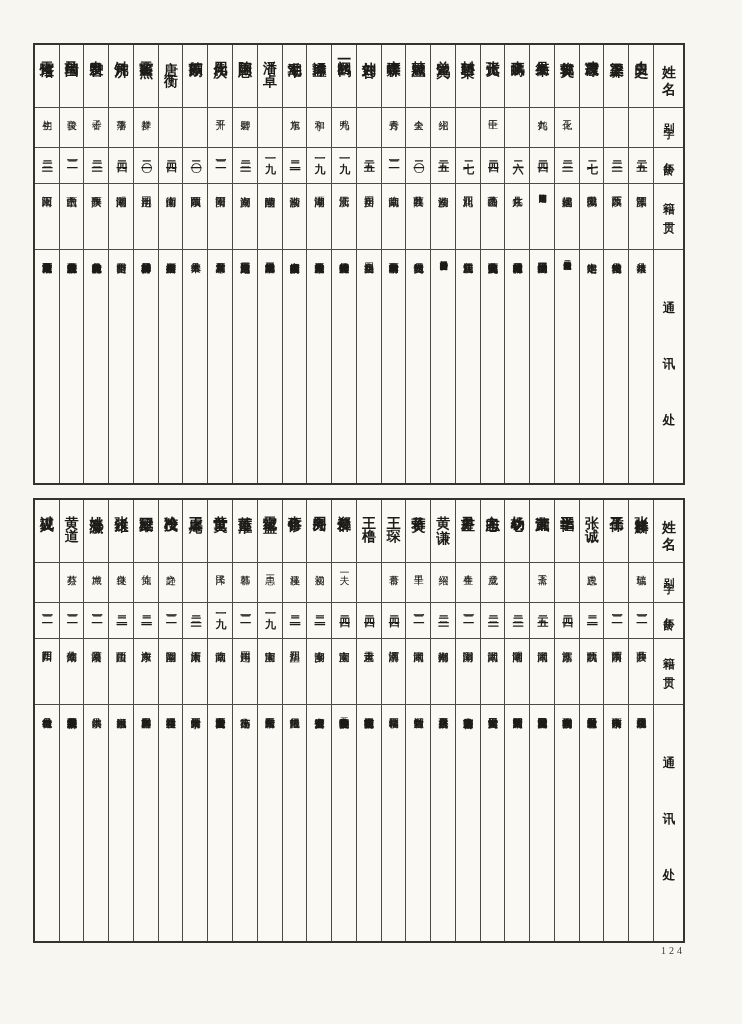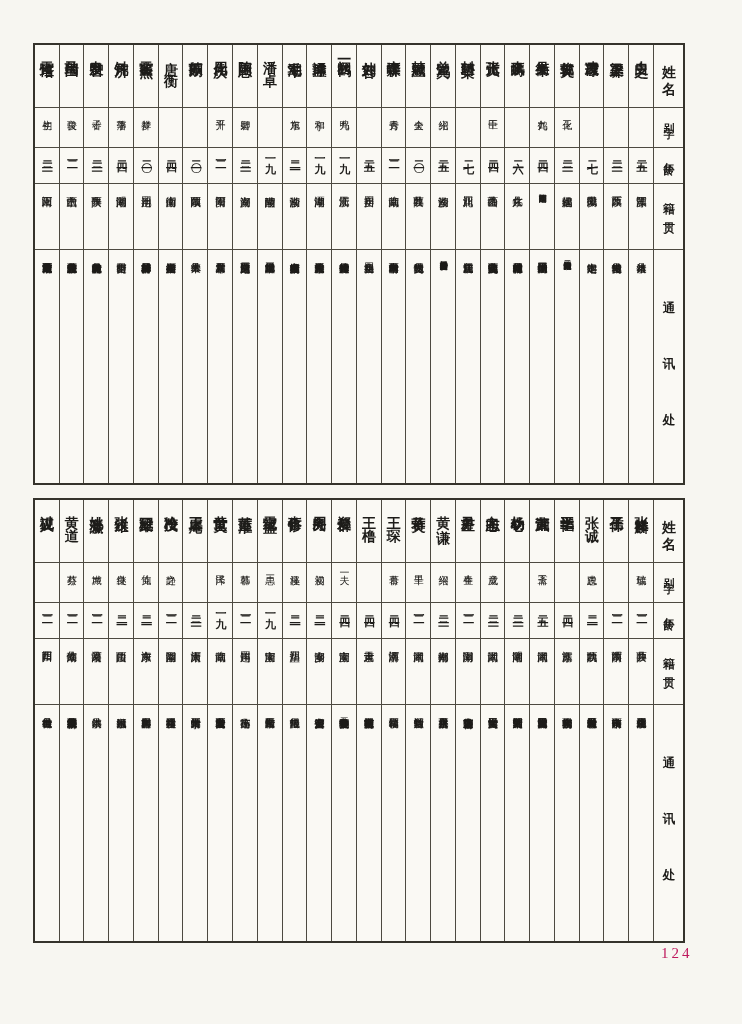--- a/index.html
+++ b/index.html
@@ -34,21 +34,21 @@
   .native{font-size:10.5px;line-height:1.3;}
   .addr{font-size:10px;line-height:1.18;}
   .xs{font-size:8px !important;line-height:1.18 !important;letter-spacing:0 !important;}
   .h{font-weight:bold;}
   .h-name{font-size:14px;letter-spacing:17px;padding-top:4px;}
   .h-zi{font-size:11px;letter-spacing:5px;padding-top:2px;}
   .h-age{font-size:11px;letter-spacing:2px;padding-top:1px;}
   .h-native{font-size:12px;letter-spacing:20px;padding-top:5px;}
   .h-addr{font-size:12.5px;letter-spacing:56px;padding-top:36px;}
   .page-number{
-    position:absolute;left:661px;top:945px;font-size:15px;letter-spacing:3px;color:#be185d;
+    position:absolute;left:661px;top:945px;font-size:10px;letter-spacing:3px;color:#404040;
   }
 </style>
 </head>
 <body>
 
 <div class="page">
 
   <div class="dir-table t-top">
     <div class="col header-col">
       <div class="cell c-name">

